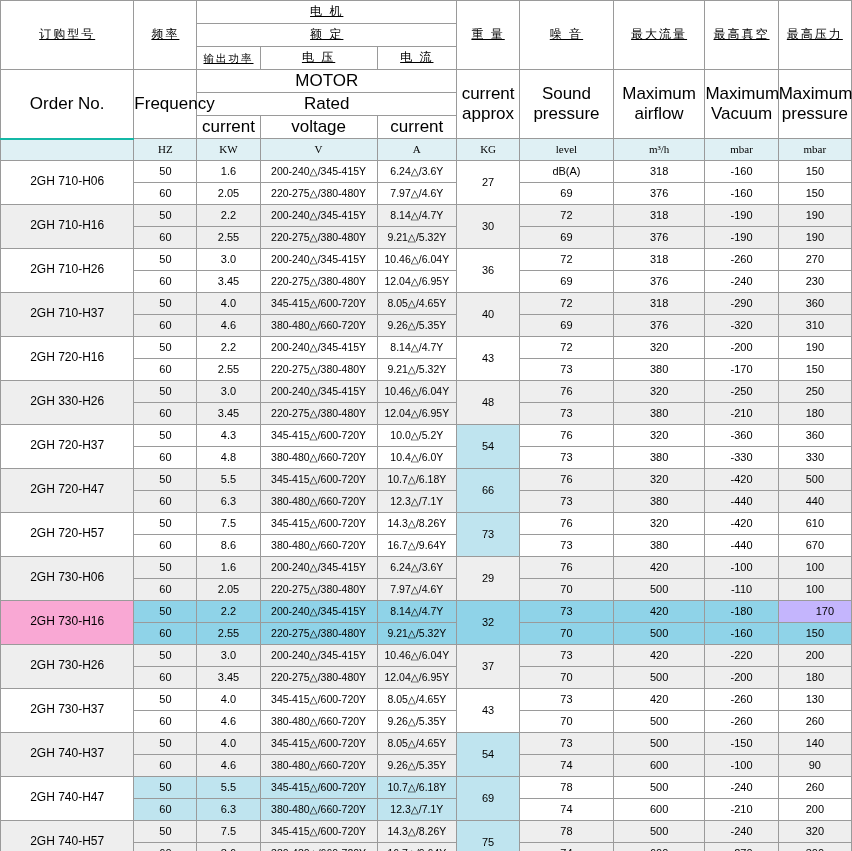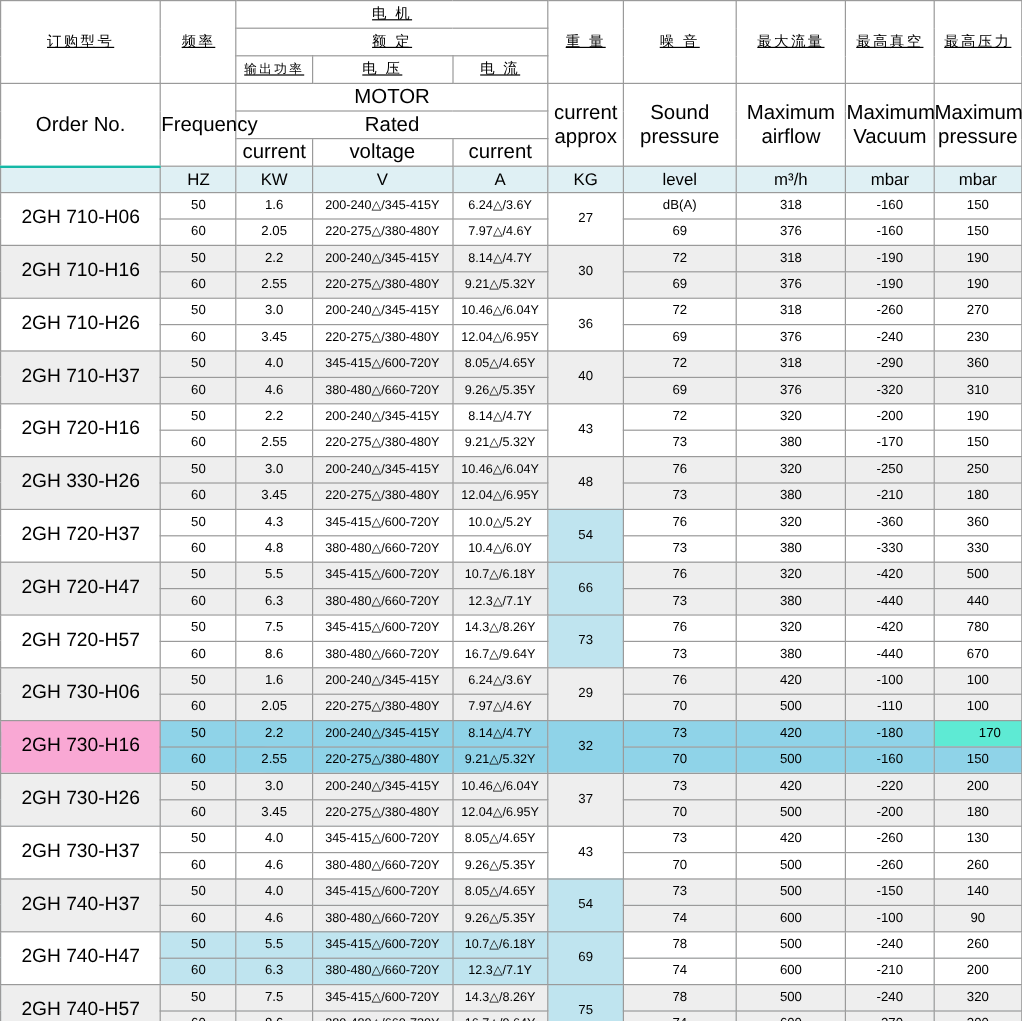--- a/index.html
+++ b/index.html
@@ -27,22 +27,22 @@
     text-align:center;
     vertical-align:middle;
     font-weight:normal;
     font-size:11px;
     line-height:1.15;
     height:21px;
     background:transparent;
   }
   .hdr-cn{font-size:12px;letter-spacing:2px;text-decoration:underline;}
   .hdr-en{font-size:17px;}
-  .model-cell{font-size:16px;}
-  .unit-row td{background:#dff0f4;font-size:14px;height:20px;}
+  .model-cell{font-size:12px;}
+  .unit-row td{background:#dff0f4;font-size:11px;height:20px;font-family:Liberation Serif, serif;}
   .row-alt td{background:#eeeeee;}
   .row-plain td{background:#ffffff;}
   .hl-blue td{background:#8fd3e8;}
   .thick-div{border-bottom:2px solid #14b8a6;}
   .tight{font-size:10.5px;}
   .hdr td{height:22px;}
   .freq-col{width:62px;}
   .kw-col{width:62px;}
   .v-col{width:115px;}
   .a-col{width:78px;}
@@ -324,21 +324,21 @@
       <tr class="row-plain">
         <td rowspan="2" class="model-cell">2GH 720-H57</td>
         <td>50</td>
         <td>7.5</td>
         <td class="tight">345-415△/600-720Y</td>
         <td class="tight">14.3△/8.26Y</td>
         <td rowspan="2" style="background: rgb(191, 228, 239);">73</td>
         <td>76</td>
         <td>320</td>
         <td>-420</td>
-        <td>780</td>
+        <td>610</td>
       </tr>
       <tr class="row-plain">
         <td>60</td>
         <td>8.6</td>
         <td class="tight">380-480△/660-720Y</td>
         <td class="tight">16.7△/9.64Y</td>
         <td>73</td>
         <td>380</td>
         <td>-440</td>
         <td>670</td>
@@ -368,21 +368,21 @@
       <tr class="row-plain hl-blue">
         <td rowspan="2" class="model-cell" style="background: #f9a8d4;">2GH 730-H16</td>
         <td style="background: rgb(143, 211, 232);">50</td>
         <td style="background: rgb(143, 211, 232);">2.2</td>
         <td class="tight" style="background: rgb(143, 211, 232);">200-240△/345-415Y</td>
         <td class="tight" style="background: rgb(143, 211, 232);">8.14△/4.7Y</td>
         <td rowspan="2" style="background: rgb(143, 211, 232);">32</td>
         <td style="background: rgb(143, 211, 232);">73</td>
         <td style="background: rgb(143, 211, 232);">420</td>
         <td style="background: rgb(143, 211, 232); margin-top: 24px;">-180</td>
-        <td style="background: #5eead4; padding-left: 20px;">170</td>
+        <td style="background: #c4b5fd; padding-left: 20px;">170</td>
       </tr>
       <tr class="row-plain hl-blue">
         <td style="background: rgb(143, 211, 232);">60</td>
         <td style="background: rgb(143, 211, 232);">2.55</td>
         <td class="tight" style="background: rgb(143, 211, 232);">220-275△/380-480Y</td>
         <td class="tight" style="background: rgb(143, 211, 232);">9.21△/5.32Y</td>
         <td style="background: rgb(143, 211, 232);">70</td>
         <td style="background: rgb(143, 211, 232);">500</td>
         <td style="background: rgb(143, 211, 232);">-160</td>
         <td style="background: rgb(143, 211, 232);">150</td>

